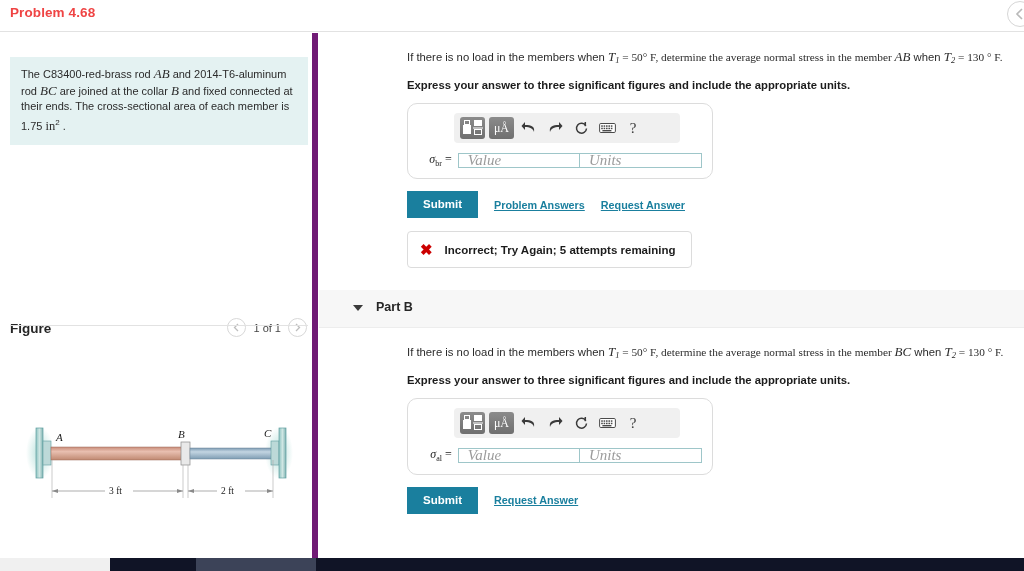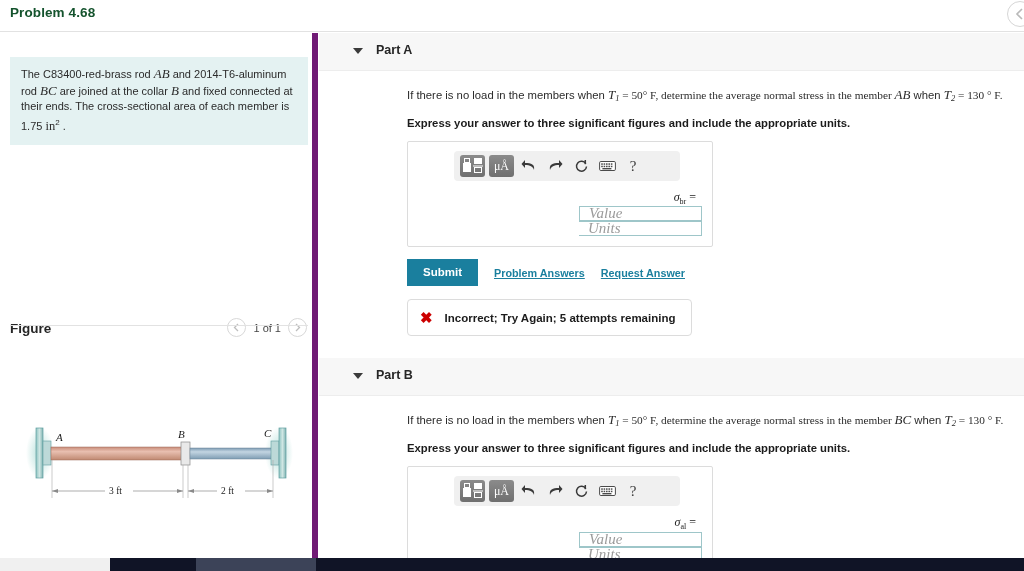--- a/index.html
+++ b/index.html
@@ -23,21 +23,21 @@
     width: 1024px; height: 32px;
     background: #ffffff;
     border-bottom: 1px solid #e2e2e2;
     box-sizing: border-box;
   }
   .problem-title {
     position: absolute;
     left: 10px; top: 5px;
     font-size: 13.5px;
     font-weight: bold;
-    color: #14532d;
+    color: #ef4444;
     letter-spacing: 0.1px;
   }
   .topnav-btn {
     position: absolute;
     right: -9px; top: 1px;
     width: 26px; height: 26px;
     border-radius: 50%;
     border: 1px solid #d6d6d6;
     background: #ffffff;
     box-sizing: border-box;
@@ -150,21 +150,21 @@
   }
   .mserif { font-family: "Liberation Serif", serif; }
   .mi2 { font-family: "Liberation Serif", serif; font-style: italic; font-size: 13px; }
   sub.v { font-size: 8.5px; vertical-align: -2px; font-style: italic; font-family: "Liberation Serif", serif;}
 
   
   .answer-box {
     margin-top: 12px;
     width: 306px;
     border: 1px solid #dcdcdc;
-    border-radius: 2px;
+    border-radius: 10px;
     background: #ffffff;
     padding: 9px 10px 10px 10px;
     box-sizing: border-box;
   }
   .mq-toolbar {
     margin-left: 36px;
     width: 226px;
     height: 30px;
     background: #f0f0f0;
     border-radius: 4px;
@@ -195,22 +195,21 @@
     display: flex; align-items: center; justify-content: center;
     color: #3a3a3a;
   }
   .tb-help {
     font-size: 15px; color: #3a3a3a;
     font-family: "Liberation Serif", serif;
   }
   .ans-row {
     margin-top: 9px;
     display: flex;
-    align-items: flex-end;
-    flex-direction: column;
+    align-items: center;
   }
   .ans-label {
     width: 34px;
     text-align: right;
     padding-right: 6px;
     font-family: "Liberation Serif", serif;
     font-size: 12px;
     color: #1c1c1c;
     white-space: nowrap;
   }
@@ -403,24 +402,20 @@
         <polygon points="176,88 182,86 182,90" fill="#8a8a8a"></polygon>
         <polygon points="261,88 255,86 255,90" fill="#8a8a8a"></polygon>
         <rect x="205" y="81" width="28" height="13" fill="#ffffff"></rect>
         <text x="209" y="91" font-family="Liberation Serif, serif" font-size="9.5" fill="#1c1c1c">2 ft</text>
       </svg>
     </div>
   </div>
 
   <div class="right-panel">
 
-    <div class="part-header">
-      <div class="part-caret"></div>
-      <div class="part-label">Part A</div>
-    </div>
     <div class="part-body">
       <div class="q-text">
         <span>If there is no load in the members when </span><span class="mi2">T</span><sub class="v">1</sub><span class="mserif"> = 50° F, determine the average normal stress in the member </span><span class="mi2">AB</span><span> when </span><span class="mi2">T</span><sub class="v">2</sub><span class="mserif"> = 130 ° F.</span>
       </div>
       <div class="q-bold">Express your answer to three significant figures and include the appropriate units.</div>
 
       <div class="answer-box">
         <div class="mq-toolbar">
           <div class="tb-sq">
             <svg width="25" height="22" viewBox="0 0 25 22">

